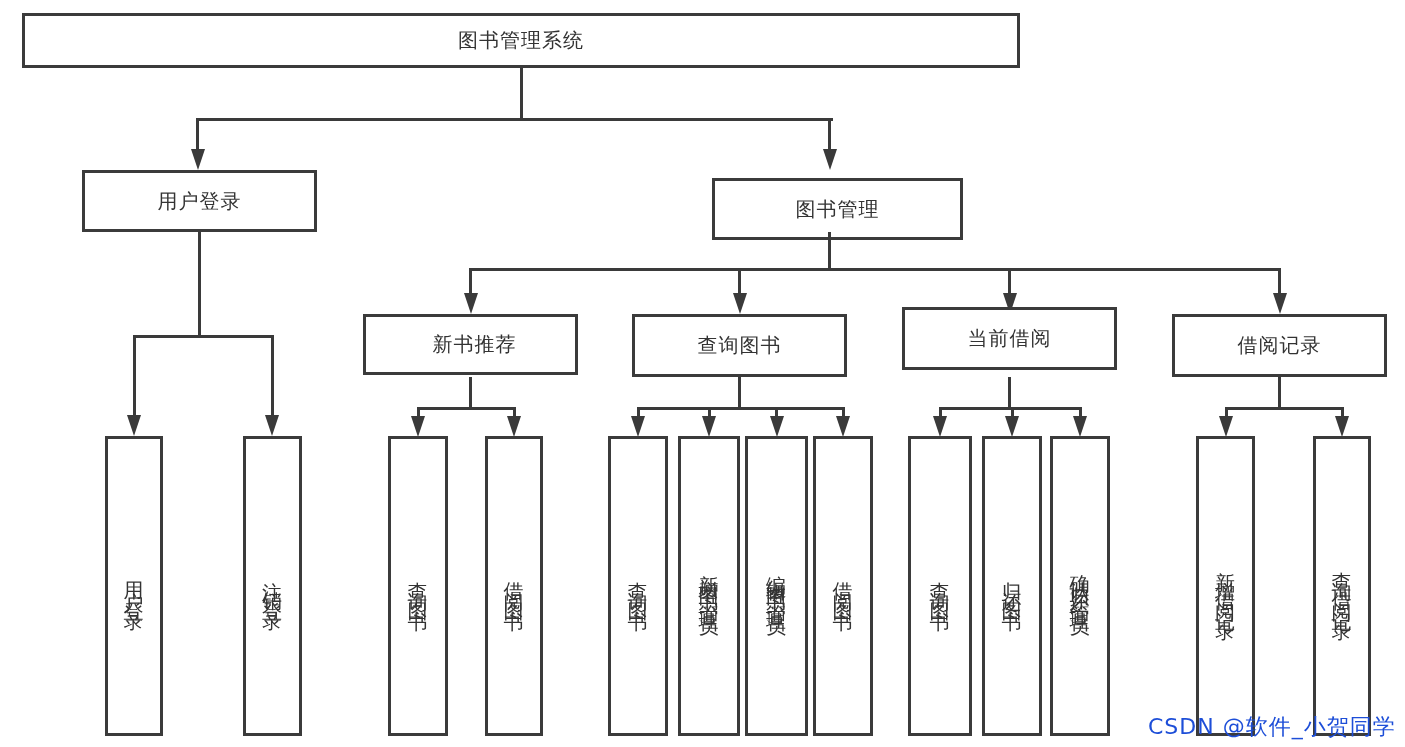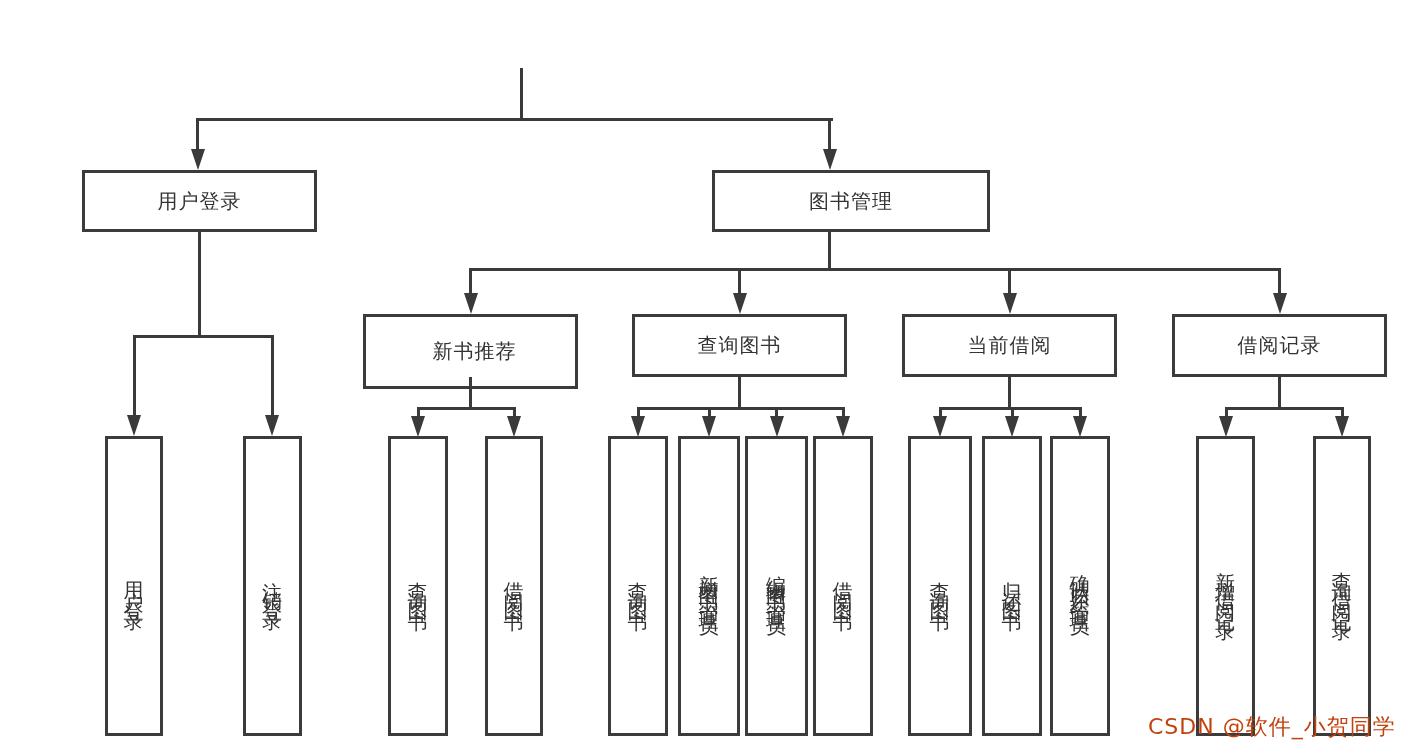--- a/index.html
+++ b/index.html
@@ -20,40 +20,43 @@
     line-height:1;
   }
   .vbox.long span{letter-spacing:6px;}
   .vl{position:absolute;width:3px;background:#3a3a3a;}
   .hl{position:absolute;height:3px;background:#3a3a3a;}
   .ah{position:absolute;width:0;height:0;
       border-left:7px solid transparent;border-right:7px solid transparent;
       border-top:21px solid #3a3a3a;}
   .watermark{
     position:absolute;left:1148px;top:712px;
-    font-size:22px;color:#c2410c;letter-spacing:1px;white-space:nowrap;
+    font-size:22px;color:#1d4ed8;letter-spacing:1px;white-space:nowrap;
   }
 </style>
 </head>
 <body>
 
 <div class="canvas">
 
+  <div class="box" style="left:22px;top:13px;width:998px;height:55px;">
+    <span>图书管理系统</span>
+  </div>
 
   <div class="vl" style="left:519.5px;top:68px;height:53px;"></div>
   <div class="hl" style="left:196px;top:118px;width:637px;"></div>
   <div class="vl" style="left:196px;top:118px;height:33px;"></div>
   <div class="ah" style="left:190.5px;top:149px;"></div>
   <div class="vl" style="left:828px;top:118px;height:33px;"></div>
   <div class="ah" style="left:822.5px;top:149px;"></div>
 
   <div class="box" style="left:82px;top:170px;width:235px;height:62px;">
     <span>用户登录</span>
   </div>
-  <div class="box" style="left:712px;top:170px;width:278px;height:62px;">
+  <div class="box" style="left:712px;top:178px;width:251px;height:62px;">
     <span>图书管理</span>
   </div>
 
   <div class="vl" style="left:197.5px;top:232px;height:106px;"></div>
   <div class="hl" style="left:132.5px;top:335px;width:141px;"></div>
   <div class="vl" style="left:132.5px;top:335px;height:82px;"></div>
   <div class="ah" style="left:127px;top:415px;"></div>
   <div class="vl" style="left:270.5px;top:335px;height:82px;"></div>
   <div class="ah" style="left:265px;top:415px;"></div>
 
@@ -61,27 +64,27 @@
   <div class="hl" style="left:469px;top:268px;width:812px;"></div>
   <div class="vl" style="left:469px;top:268px;height:28px;"></div>
   <div class="ah" style="left:463.5px;top:293px;"></div>
   <div class="vl" style="left:738px;top:268px;height:28px;"></div>
   <div class="ah" style="left:732.5px;top:293px;"></div>
   <div class="vl" style="left:1008px;top:268px;height:28px;"></div>
   <div class="ah" style="left:1002.5px;top:293px;"></div>
   <div class="vl" style="left:1278px;top:268px;height:28px;"></div>
   <div class="ah" style="left:1272.5px;top:293px;"></div>
 
-  <div class="box" style="left:363px;top:314px;width:215px;height:75px;padding-left:8px;">
+  <div class="box" style="left:363px;top:314px;width:215px;height:61px;padding-left:8px;">
     <span>新书推荐</span>
   </div>
   <div class="box" style="left:632px;top:314px;width:215px;height:63px;">
     <span>查询图书</span>
   </div>
-  <div class="box" style="left:902px;top:314px;width:215px;height:63px;">
+  <div class="box" style="left:902px;top:307px;width:215px;height:63px;">
     <span>当前借阅</span>
   </div>
   <div class="box" style="left:1172px;top:314px;width:215px;height:63px;text-align:center;">
     <span>借阅记录</span>
   </div>
 
   <div class="vl" style="left:469px;top:377px;height:33px;"></div>
   <div class="hl" style="left:416.5px;top:407px;width:99px;"></div>
   <div class="vl" style="left:416.5px;top:407px;height:12px;"></div>
   <div class="ah" style="left:411px;top:416px;"></div>

